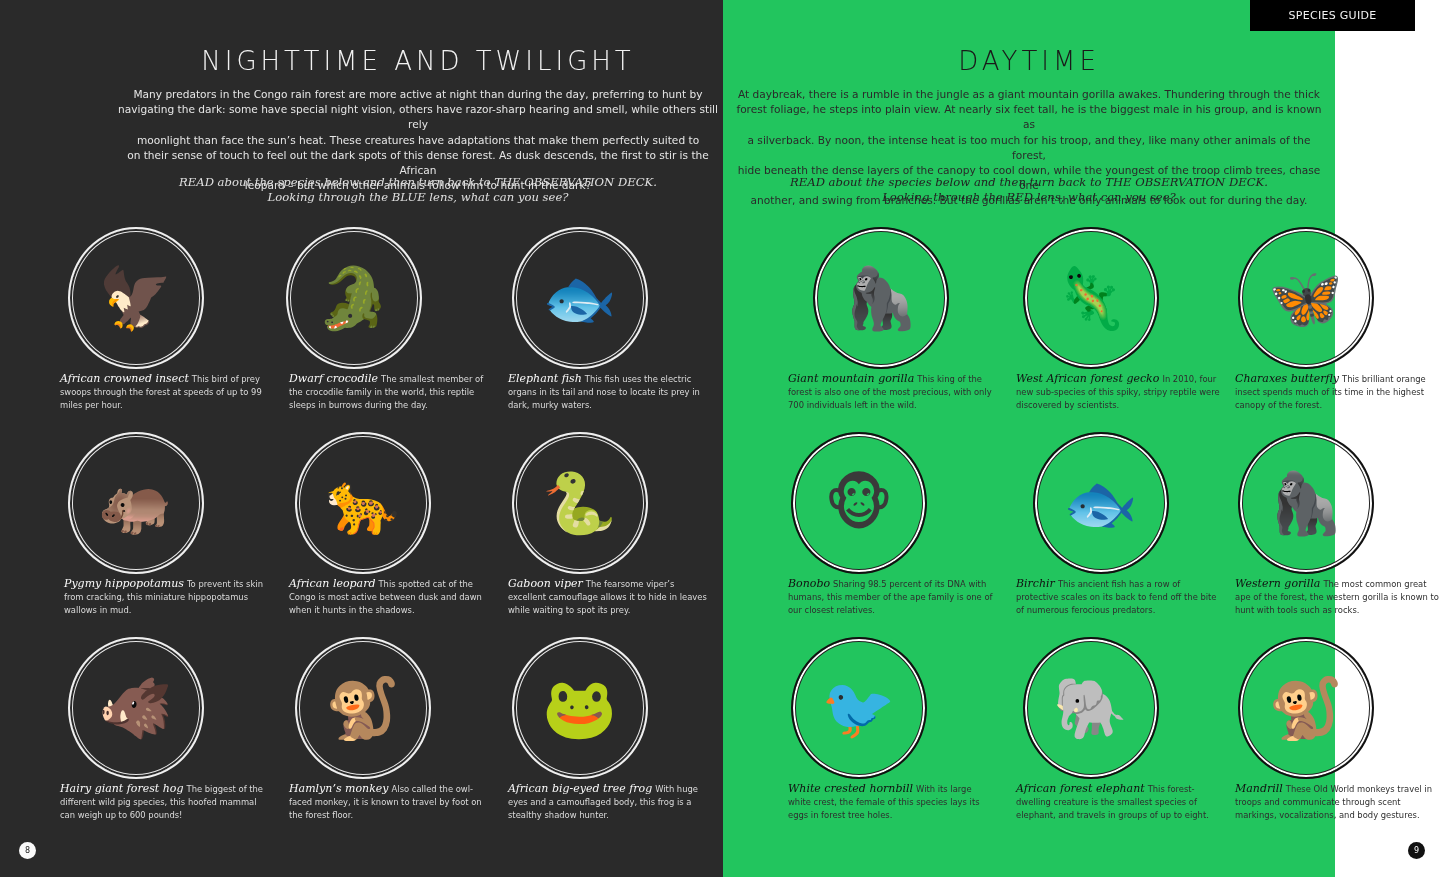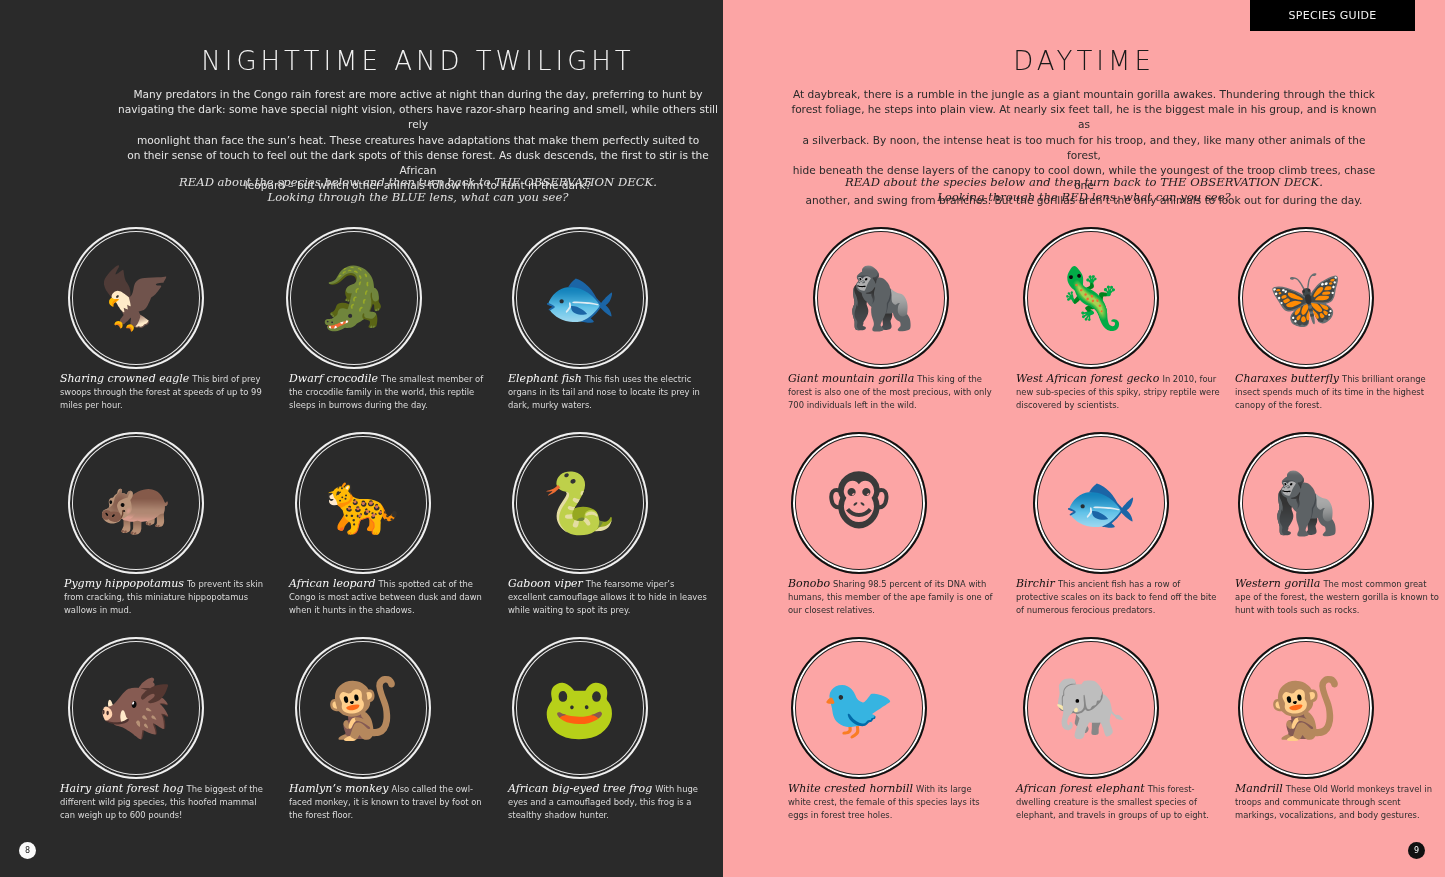--- a/index.html
+++ b/index.html
@@ -1,20 +1,20 @@
 <!DOCTYPE html>
 <html><head>
 <meta charset="utf-8">
 <style>
   * { box-sizing: border-box; margin: 0; padding: 0; }
   html, body { width: 1445px; height: 877px; overflow: hidden; background: #fff; }
   .spread { position: relative; width: 1445px; height: 877px; }
   .page { position: absolute; top: 0; height: 877px; }
   .page-left { left: 0; width: 838px; background: #2a2a2a; color: #e8e8e8; border-right: 2px solid #111; }
-  .page-right { left: 723px; width: 722px; background: #fca5a5; color: #222; }
+  .page-right { left: 723px; width: 612px; background: #22c55e; color: #222; }
 
   .title { position: absolute; top: 46px; left: 0; width: 100%; text-align: center;
     font-family: "DejaVu Sans", sans-serif; font-weight: 300; font-size: 26px; letter-spacing: 4px; }
   .page-left .title { color: #f2f2f2; }
   .page-right .title { color: #1a1a1a; }
 
   .intro { position: absolute; top: 87px; left: 50%; transform: translateX(-50%); width: 600px;
     text-align: center; font-family: "DejaVu Sans", sans-serif; font-size: 10.6px; line-height: 15.2px; }
   .page-left .intro { color: #e6e6e6; }
   .page-right .intro { color: #2a2a2a; }
@@ -71,21 +71,21 @@
     <div class="circle" style="left:68px; top:227px;">
         <span class="glyph">🦅</span>
       </div>
     <div class="circle" style="left:286px; top:227px;">
         <span class="glyph">🐊</span>
       </div>
     <div class="circle" style="left:512px; top:227px;">
         <span class="glyph">🐟</span>
       </div>
 
-    <div class="caption" style="left:60px; top:372px;"><span class="name">Sharing crowned eagle</span><span>This bird of prey swoops through the forest at speeds of up to 99 miles per hour.</span></div>
+    <div class="caption" style="left:60px; top:372px;"><span class="name">African crowned insect</span><span>This bird of prey swoops through the forest at speeds of up to 99 miles per hour.</span></div>
     <div class="caption" style="left:289px; top:372px;"><span class="name">Dwarf crocodile</span><span>The smallest member of the crocodile family in the world, this reptile sleeps in burrows during the day.</span></div>
     <div class="caption" style="left:508px; top:372px;"><span class="name">Elephant fish</span><span>This fish uses the electric organs in its tail and nose to locate its prey in dark, murky waters.</span></div>
 
     <div class="circle" style="left:68px; top:432px;">
         <span class="glyph">🦛</span>
       </div>
     <div class="circle" style="left:295px; top:432px;">
         <span class="glyph">🐆</span>
       </div>
     <div class="circle" style="left:512px; top:432px;">

